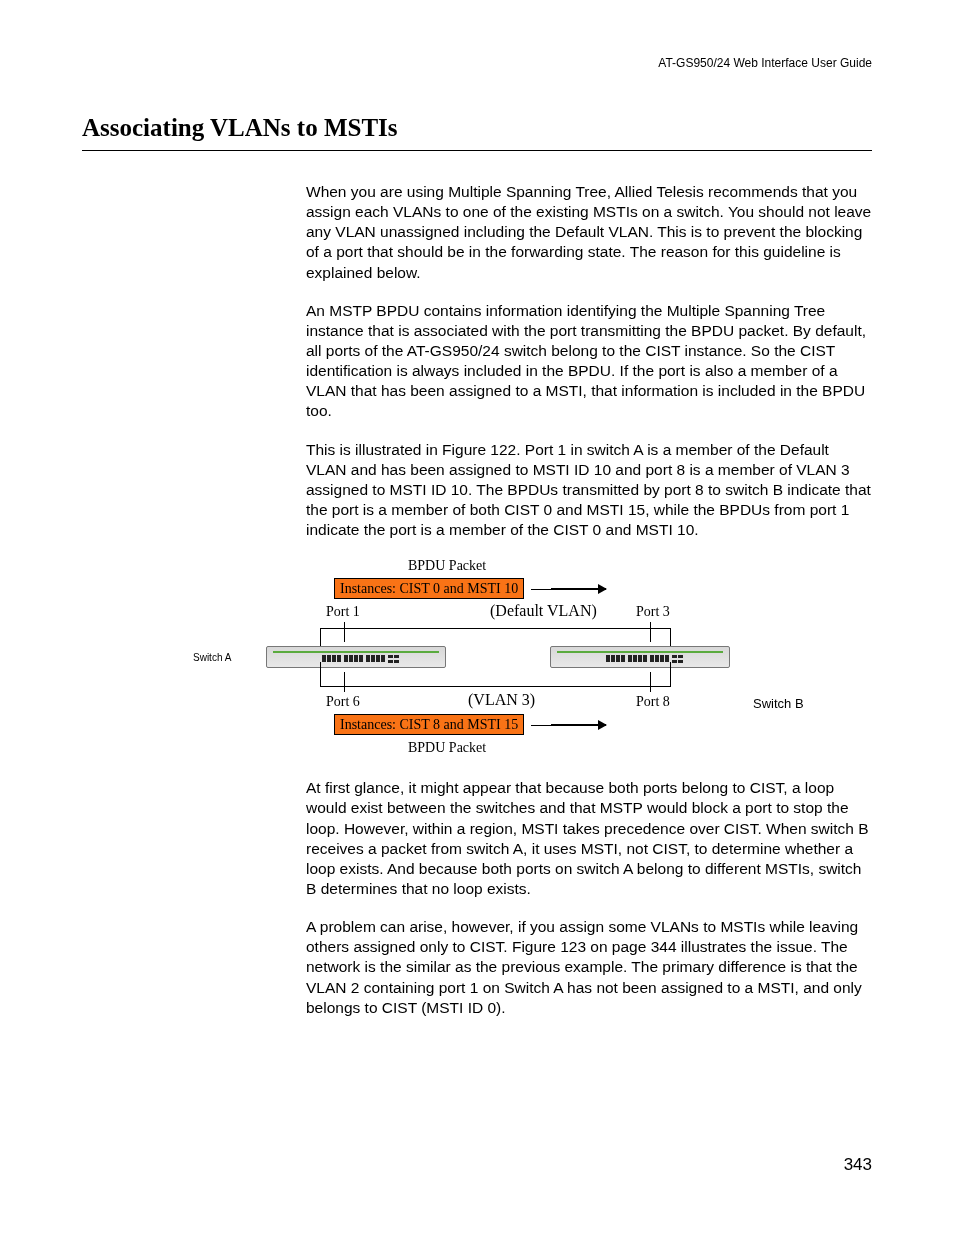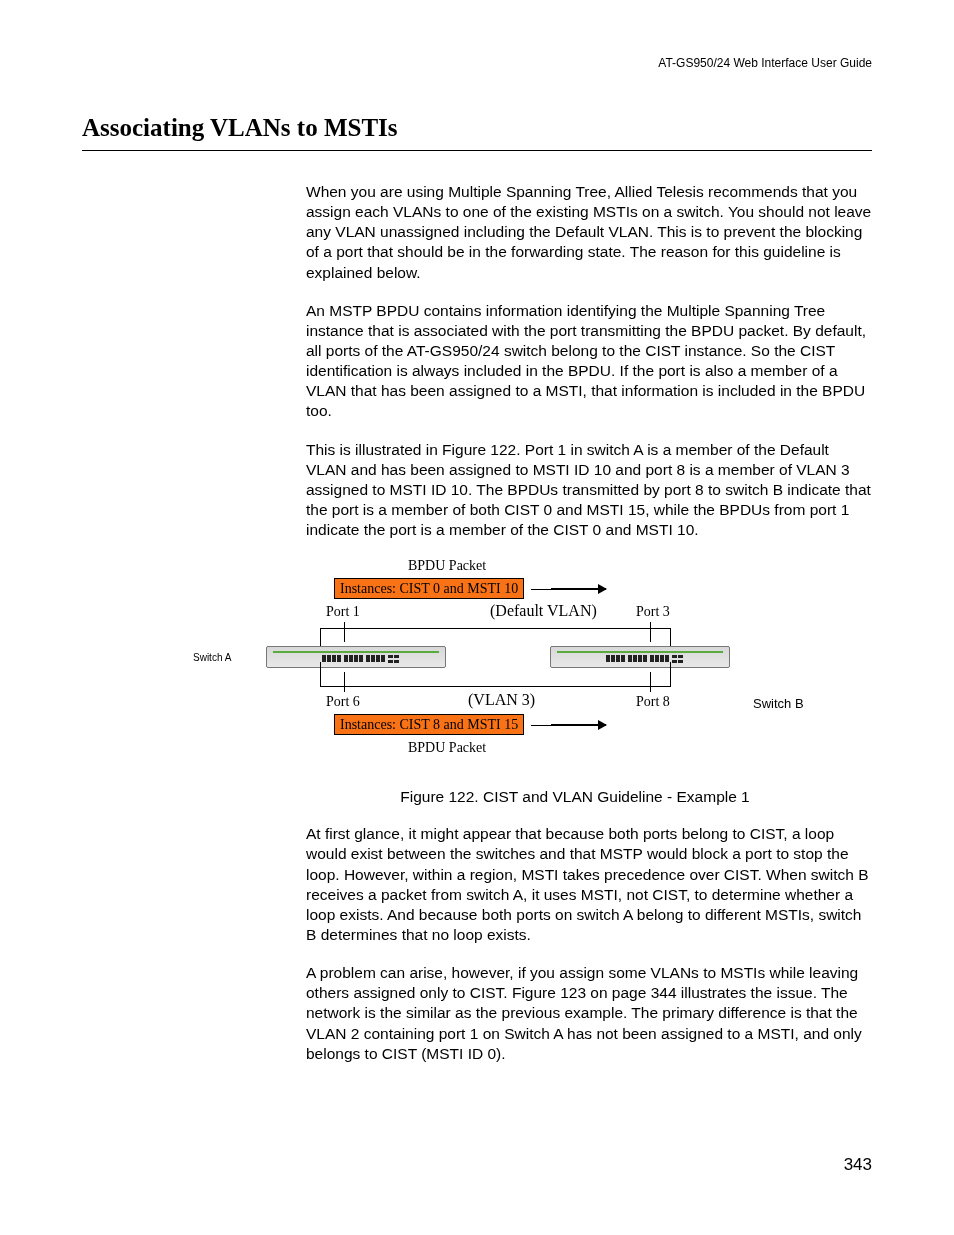--- a/index.html
+++ b/index.html
@@ -212,18 +212,17 @@
     <div class="label" style="left:168px; top:136px;">Port 6</div>
     <div class="label" style="left:310px; top:133px; font-size:16px;">(VLAN 3)</div>
     <div class="label" style="left:478px; top:136px;">Port 8</div>
 
     <div class="box" style="left:176px; top:156px;">Instances: CIST 8 and MSTI 15</div>
     <div class="hline" style="left:373px; top:167px; width:20px;"></div>
     <div class="arrow" style="left:393px; top:166px; width:55px;"></div>
     <div class="label" style="left:250px; top:182px;">BPDU Packet</div>
   </div>
 
-  <p class="figure-caption">Figure 122. CIST and VLAN Guideline - Example 1</p>
   <p class="para">At first glance, it might appear that because both ports belong to CIST, a loop would exist between the switches and that MSTP would block a port to stop the loop. However, within a region, MSTI takes precedence over CIST. When switch B receives a packet from switch A, it uses MSTI, not CIST, to determine whether a loop exists. And because both ports on switch A belong to different MSTIs, switch B determines that no loop exists.</p>
   <p class="para">A problem can arise, however, if you assign some VLANs to MSTIs while leaving others assigned only to CIST. Figure 123 on page 344 illustrates the issue. The network is the similar as the previous example. The primary difference is that the VLAN 2 containing port 1 on Switch A has not been assigned to a MSTI, and only belongs to CIST (MSTI ID 0).</p>
 </div>
 
 <div class="page-number">343</div>
 
 </body></html>

